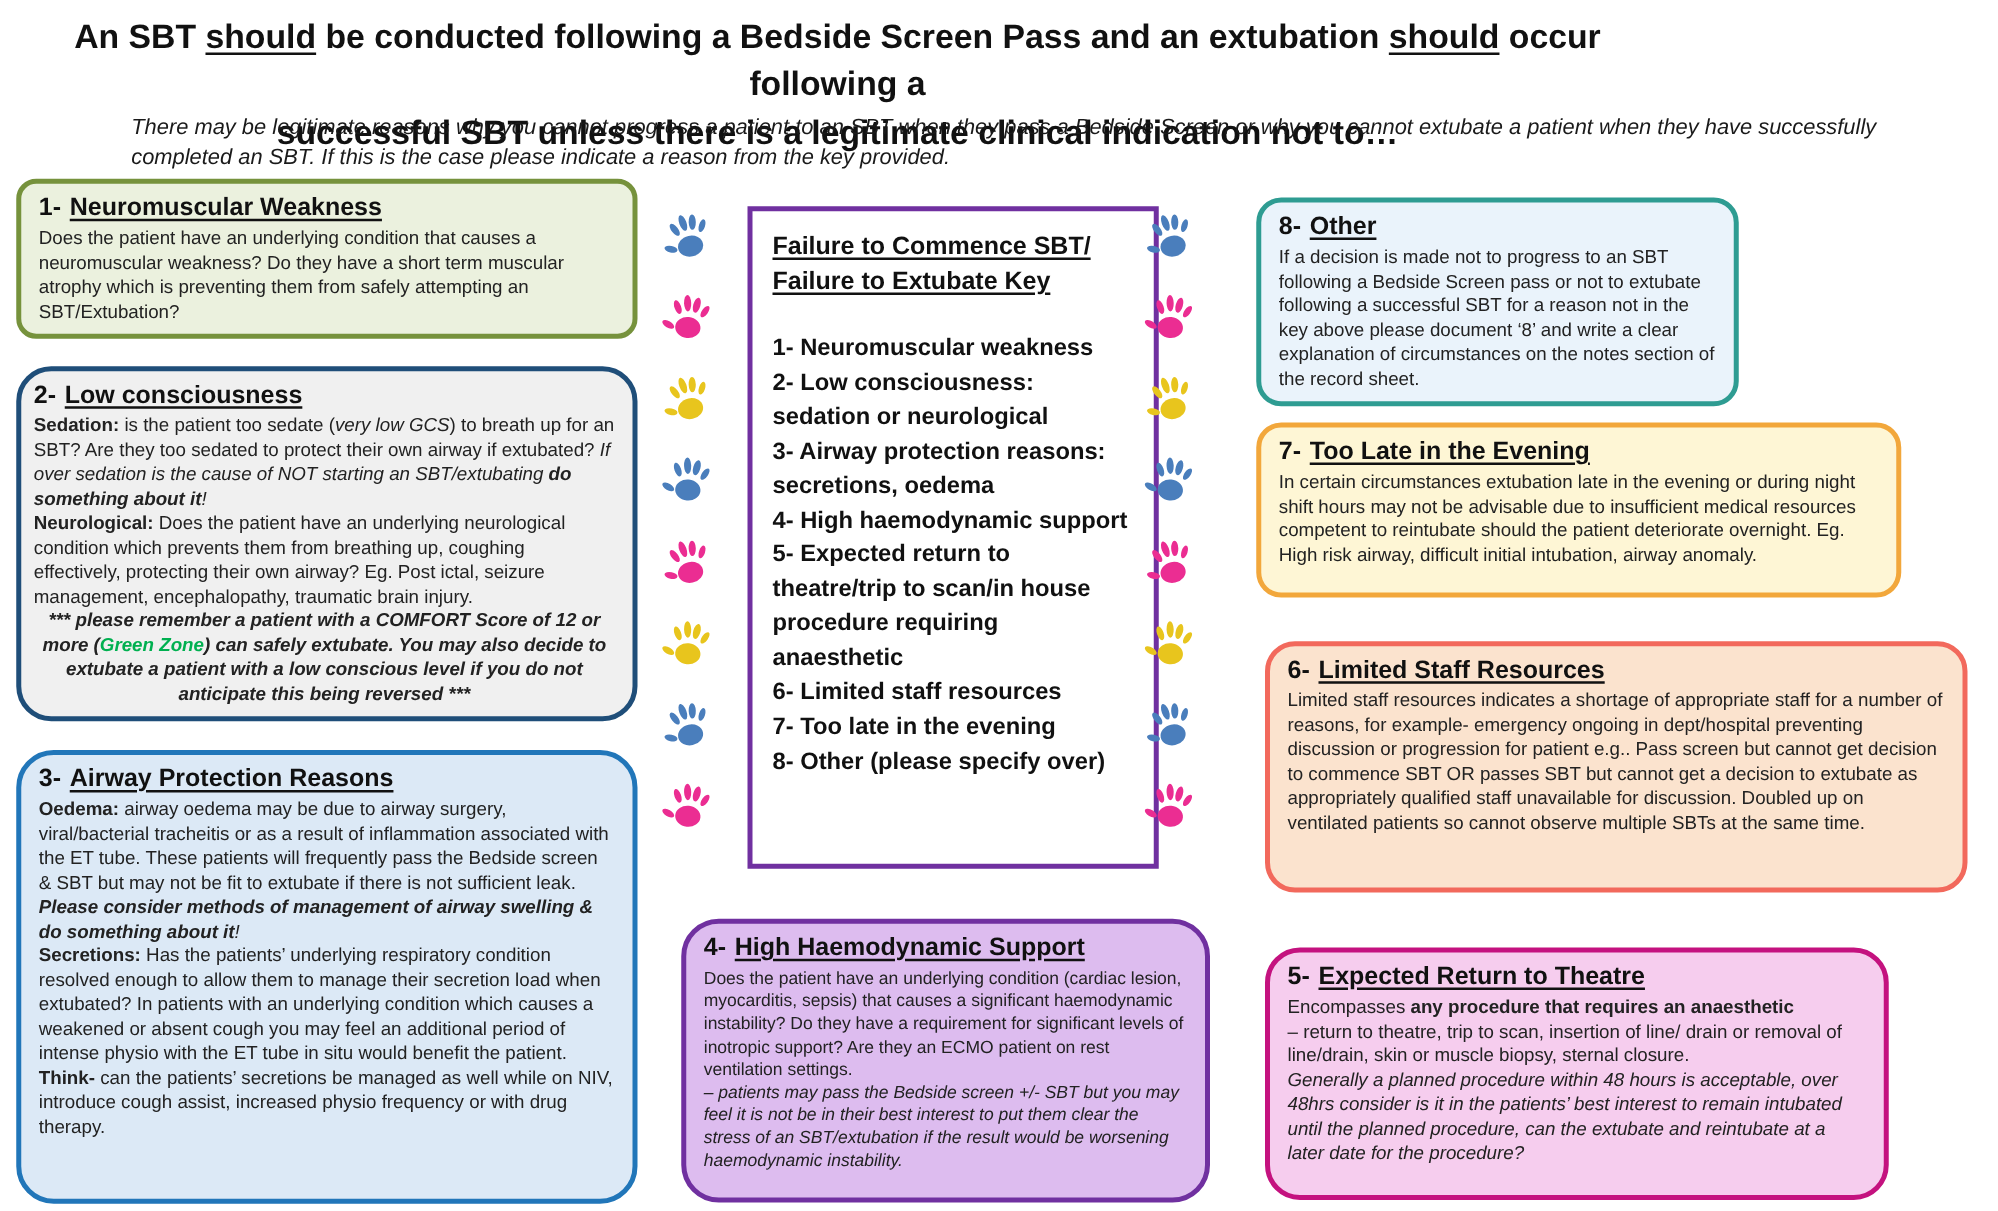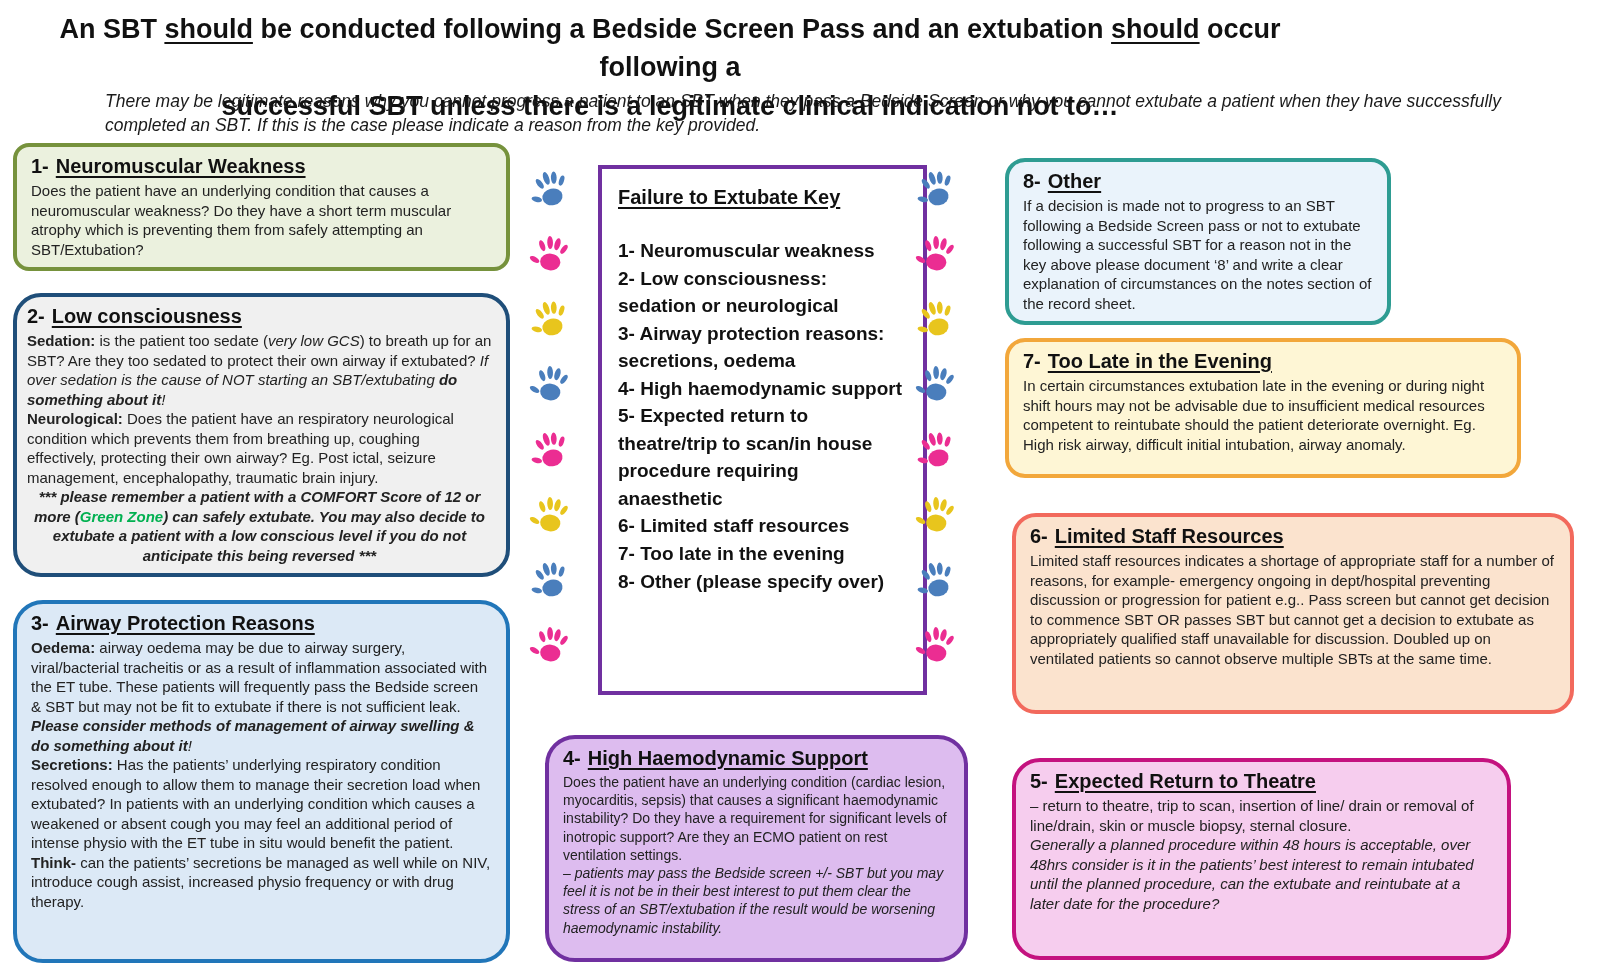--- a/index.html
+++ b/index.html
@@ -75,37 +75,38 @@
     <h2 class="box-title"><span class="num">1-</span><span class="ttl">Neuromuscular Weakness</span></h2>
     <div class="box-body">
         <div class="para"><span>Does the patient have an underlying condition that causes a neuromuscular weakness? Do they have a short term muscular atrophy which is preventing them from safely attempting an SBT/Extubation?</span></div>
       </div>
   </section>
 
   <section class="box" id="box2" style="border-color: rgb(31, 78, 121); background-color: rgb(240, 240, 240);">
     <h2 class="box-title"><span class="num">2-</span><span class="ttl">Low consciousness</span></h2>
     <div class="box-body">
         <div class="para"><span style="font-weight: bold;">Sedation:</span><span> is the patient too sedate (</span><span style="font-style: italic;">very low GCS</span><span>) to breath up for an SBT? Are they too sedated to protect their own airway if extubated? </span><span style="font-style: italic;">If over sedation is the cause of NOT starting an SBT/extubating </span><span style="font-weight: bold; font-style: italic;">do something about it</span><span style="font-style: italic;">!</span></div>
-        <div class="para"><span style="font-weight: bold;">Neurological:</span><span> Does the patient have an respiratory neurological condition which prevents them from breathing up, coughing effectively, protecting their own airway? Eg. Post ictal, seizure management, encephalopathy, traumatic brain injury.</span></div>
+        <div class="para"><span style="font-weight: bold;">Neurological:</span><span> Does the patient have an underlying neurological condition which prevents them from breathing up, coughing effectively, protecting their own airway? Eg. Post ictal, seizure management, encephalopathy, traumatic brain injury.</span></div>
         <div class="para" style="text-align: center;"><span style="font-weight: bold; font-style: italic;">*** please remember a patient with a COMFORT Score of 12 or more (</span><span style="font-weight: bold; font-style: italic; color: rgb(0, 176, 80);">Green Zone</span><span style="font-weight: bold; font-style: italic;">) can safely extubate. You may also decide to extubate a patient with a low conscious level if you do not anticipate this being reversed ***</span></div>
       </div>
   </section>
 
   <section class="box" id="box3" style="border-color: rgb(33, 118, 185); background-color: rgb(220, 233, 246);">
     <h2 class="box-title"><span class="num">3-</span><span class="ttl">Airway Protection Reasons</span></h2>
     <div class="box-body">
         <div class="para"><span style="font-weight: bold;">Oedema:</span><span> airway oedema may be due to airway surgery, viral/bacterial tracheitis or as a result of inflammation associated with the ET tube. These patients will frequently pass the Bedside screen &amp; SBT but may not be fit to extubate if there is not sufficient leak.</span></div>
         <div class="para"><span style="font-weight: bold; font-style: italic;">Please consider methods of management of airway swelling &amp; do something about it</span><span style="font-style: italic;">!</span></div>
         <div class="para"><span style="font-weight: bold;">Secretions:</span><span> Has the patients’ underlying respiratory condition resolved enough to allow them to manage their secretion load when extubated? In patients with an underlying condition which causes a weakened or absent cough you may feel an additional period of intense physio with the ET tube in situ would benefit the patient.</span></div>
         <div class="para"><span style="font-weight: bold;">Think-</span><span> can the patients’ secretions be managed as well while on NIV, introduce cough assist, increased physio frequency or with drug therapy.</span></div>
       </div>
   </section>
 
   <section class="box" id="keybox" style="border-color: rgb(112, 48, 160); background-color: rgb(255, 255, 255);">
     <div class="key-title">
+      <div>Failure to Commence SBT/</div>
       <div>Failure to Extubate Key</div>
     </div>
     <div class="key-items">
         <div class="key-item">1- Neuromuscular weakness</div>
         <div class="key-item">2- Low consciousness: sedation or neurological</div>
         <div class="key-item">3- Airway protection reasons: secretions, oedema</div>
         <div class="key-item">4- High haemodynamic support</div>
         <div class="key-item">5- Expected return to theatre/trip to scan/in house procedure requiring anaesthetic</div>
         <div class="key-item">6- Limited staff resources</div>
         <div class="key-item">7- Too late in the evening</div>
@@ -223,18 +224,19 @@
   <section class="box" id="box6" style="border-color: rgb(242, 105, 92); background-color: rgb(251, 227, 206);">
     <h2 class="box-title"><span class="num">6-</span><span class="ttl">Limited Staff Resources</span></h2>
     <div class="box-body">
         <div class="para"><span>Limited staff resources indicates a shortage of appropriate staff for a number of reasons, for example- emergency ongoing in dept/hospital preventing discussion or progression for patient e.g.. Pass screen but cannot get decision to commence SBT OR passes SBT but cannot get a decision to extubate as appropriately qualified staff unavailable for discussion. Doubled up on ventilated patients so cannot observe multiple SBTs at the same time.</span></div>
       </div>
   </section>
 
   <section class="box" id="box5" style="border-color: rgb(196, 18, 127); background-color: rgb(246, 205, 238);">
     <h2 class="box-title"><span class="num">5-</span><span class="ttl">Expected Return to Theatre</span></h2>
     <div class="box-body">
+        <div class="para"><span>Encompasses </span><span style="font-weight: bold;">any procedure that requires an anaesthetic</span></div>
         <div class="para"><span>– return to theatre, trip to scan, insertion of line/ drain or removal of line/drain, skin or muscle biopsy, sternal closure.</span></div>
         <div class="para"><span style="font-style: italic;">Generally a planned procedure within 48 hours is acceptable, over 48hrs consider is it in the patients’ best interest to remain intubated until the planned procedure, can the extubate and reintubate at a later date for the procedure?</span></div>
       </div>
   </section>
 
 </div>
 
 </body></html>

